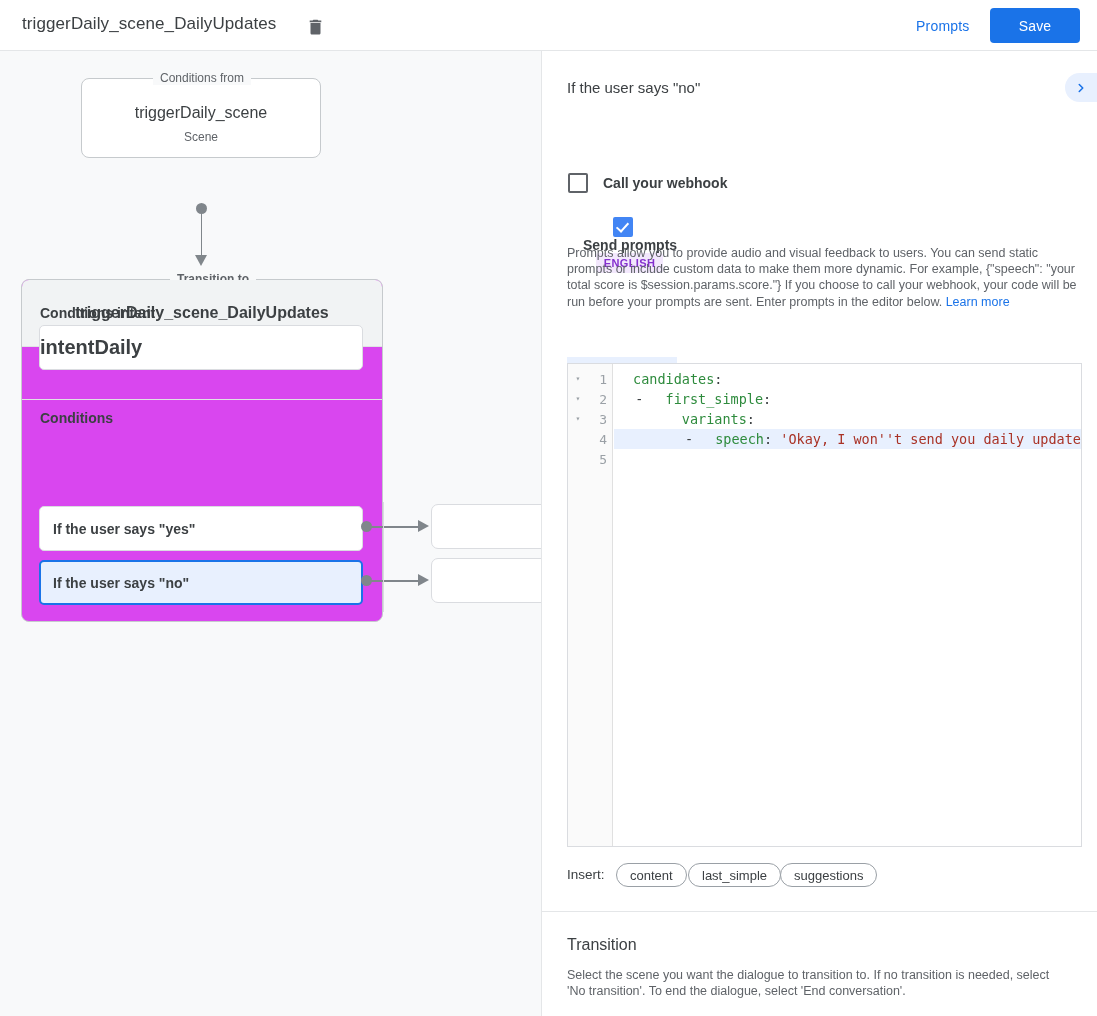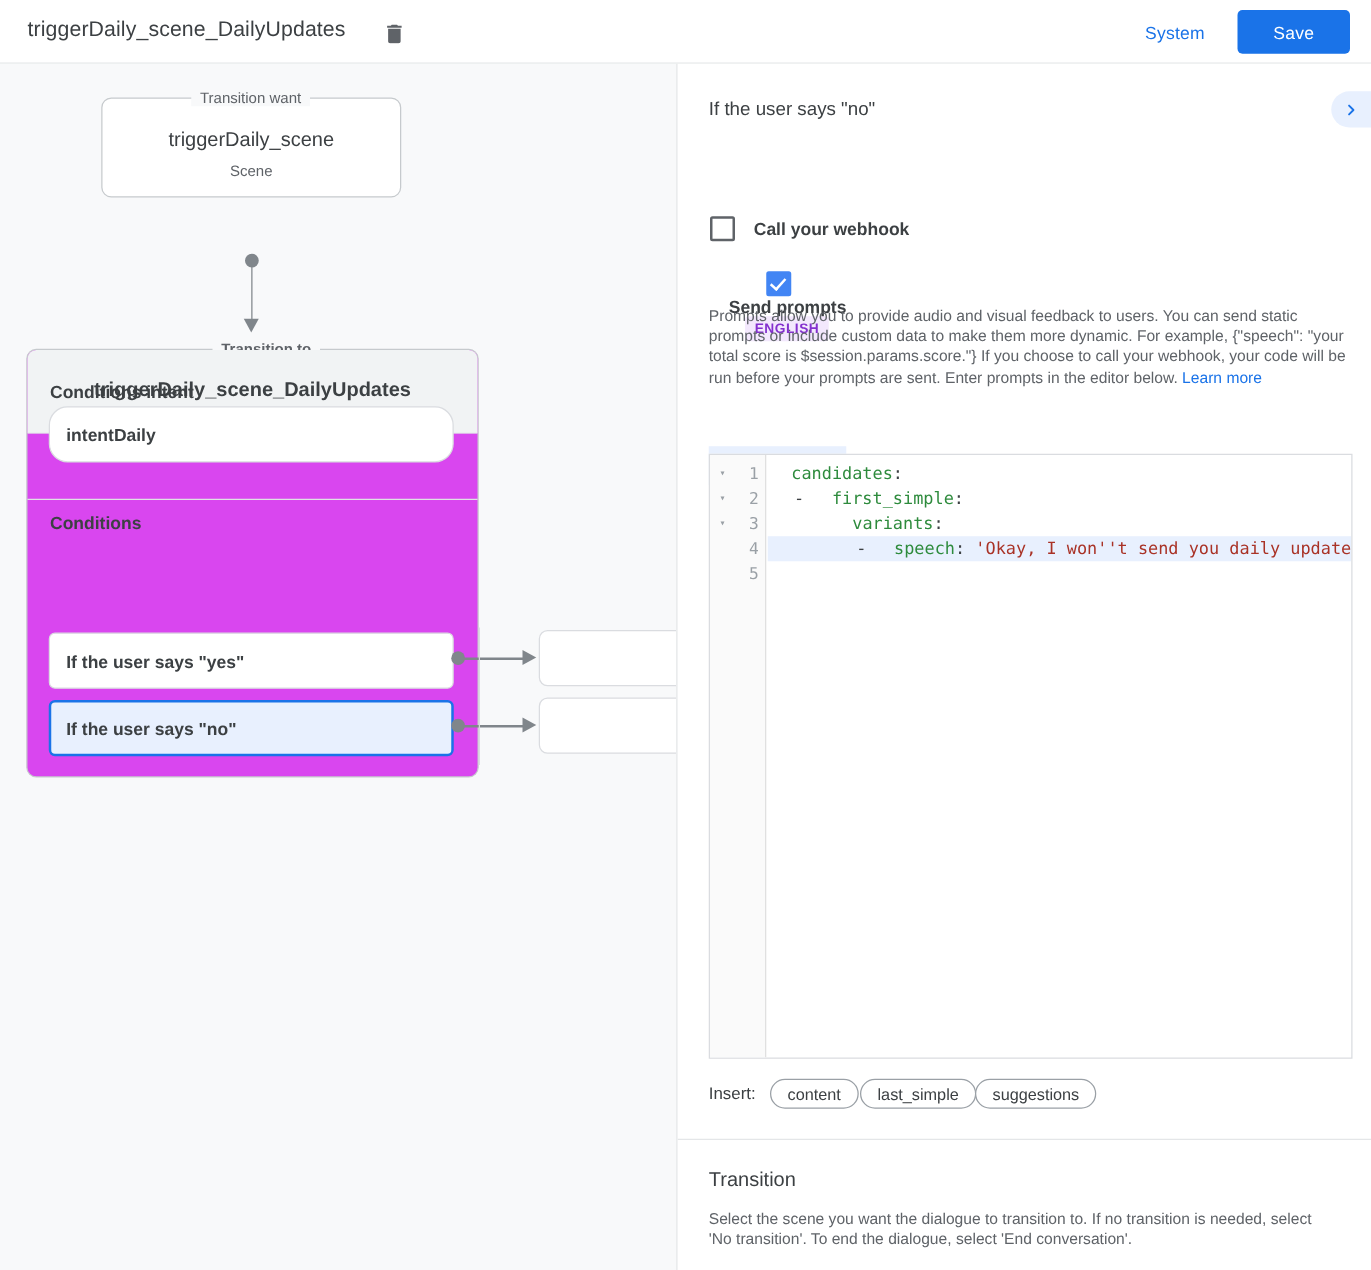--- a/index.html
+++ b/index.html
@@ -119,25 +119,24 @@
   #node-to-head .node-title { top: 24px; }
   #node-to-head .node-sub { top: 46px; }
 
   .section-label {
     position: absolute;
     font-size: 14px; color: #3c4043;
   }
   .field-box {
     position: absolute;
     border: 1px solid #dadce0;
-    border-radius: 15px;
+    border-radius: 5px;
     background: #ffffff;
     display: flex; align-items: center;
-    padding-left: 13px;
-    font-size: 14px; color: #3c4043;
+    font-size: 20px; color: #3c4043;
   }
   #configure-intent-label { left: 18px; top: 25px; }
   #intent-box { left: 17px; top: 45px; width: 324px; height: 45px; }
   #divider-conditions {
     position: absolute; left: 0; right: 0; top: 119px;
     height: 1px; background: #e0e2e4;
   }
   #conditions-label { left: 18px; top: 130px; }
   #cond-yes { left: 17px; top: 226px; }
   #cond-no  { left: 17px; top: 280px; }
@@ -333,28 +332,28 @@
 </head>
 <body>
 
 <div id="topbar">
   <div id="topbar-title">triggerDaily_scene_DailyUpdates</div>
   <div id="delete-btn">
     <svg width="15" height="17" viewBox="0 0 15 17">
       <path d="M2.5 15c0 .9.7 1.6 1.6 1.6h6.8c.9 0 1.6-.7 1.6-1.6V5H2.5v10zM13.3 2.5H10.4L9.6 1.7H5.4l-.8.8H1.7v1.7h11.6V2.5z" fill="#5f6368"></path>
     </svg>
   </div>
-  <button id="cancel-btn">System</button>
+  <button id="cancel-btn">Prompts</button>
   <button id="save-btn">Save</button>
 </div>
 
 <div id="graph-panel">
 
   <div id="node-from" class="fieldset">
-    <div id="node-from-legend" class="fieldset-legend">Transition want</div>
+    <div id="node-from-legend" class="fieldset-legend">Conditions from</div>
     <div class="node-title">triggerDaily_scene</div>
     <div class="node-sub">Scene</div>
   </div>
 
   <div id="connector-dot"></div>
   <div id="connector-line"></div>
   <div id="connector-arrow"></div>
 
   <div id="node-to" class="fieldset">
     <div id="node-to-legend" class="fieldset-legend">Transition to</div>

